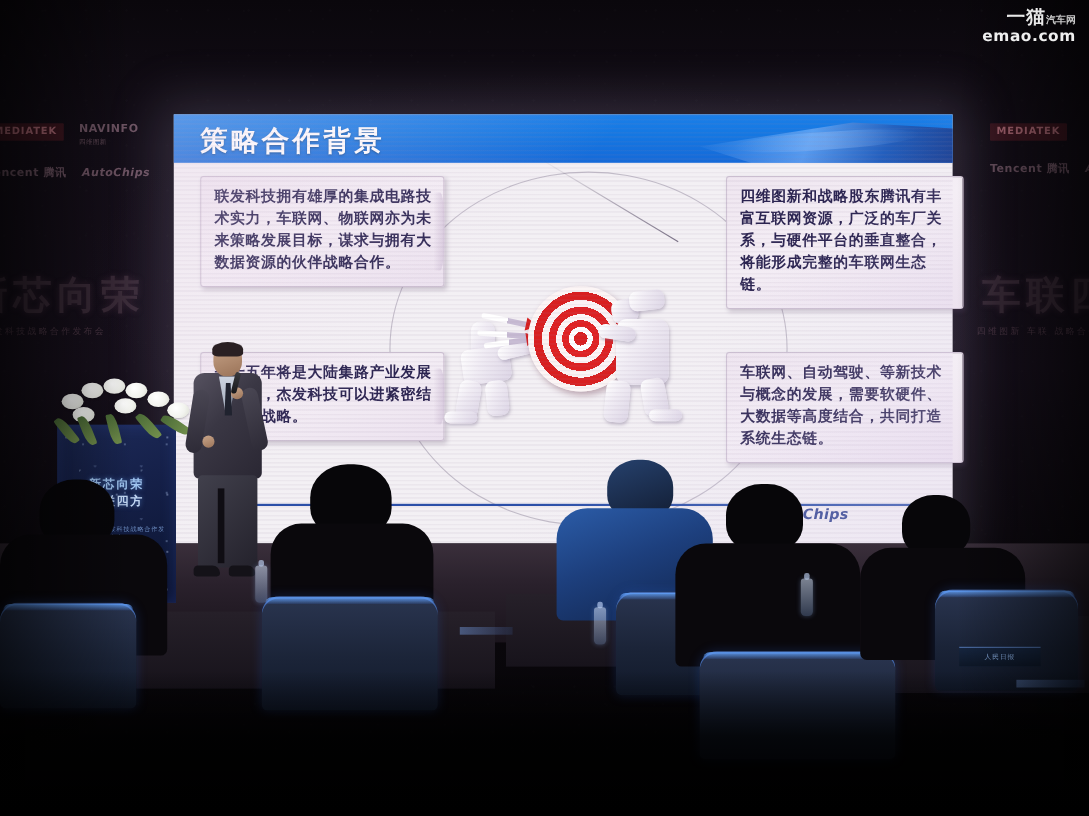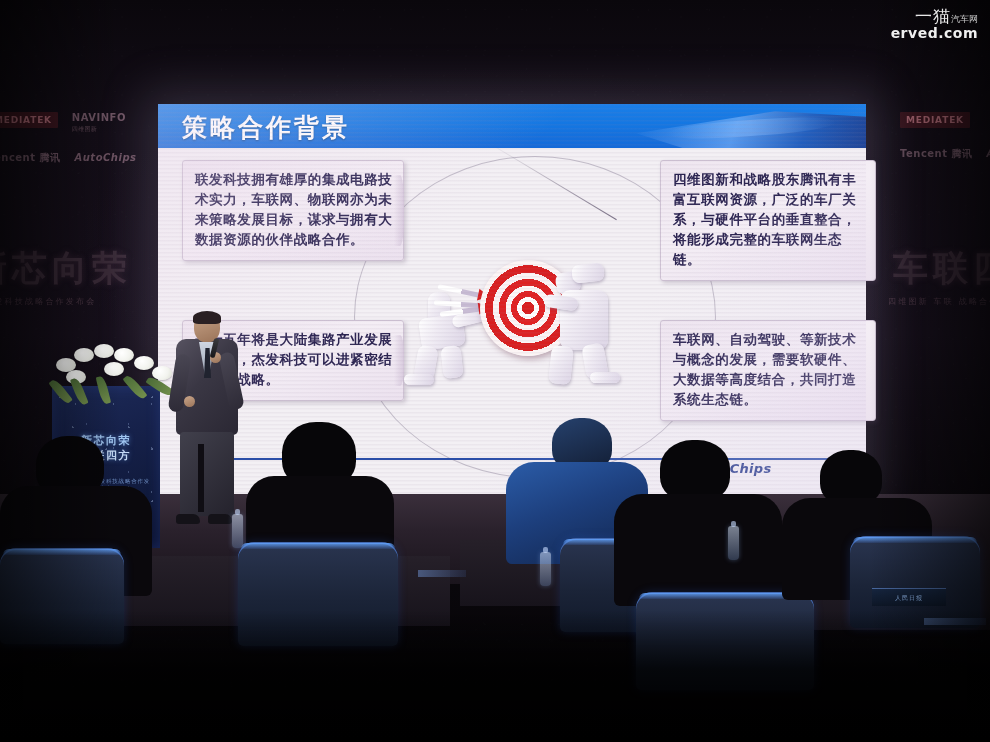--- a/index.html
+++ b/index.html
@@ -172,21 +172,21 @@
   .papers{position:absolute;height:7px;background:linear-gradient(90deg,rgba(120,160,230,.45),rgba(60,90,150,.2));}
   .darkveil{position:absolute;left:0;bottom:0;width:990px;height:132px;
       background:linear-gradient(180deg, rgba(0,0,0,0) 0%, rgba(0,0,0,.78) 45%, #000 100%);}
   .sideveil-l{position:absolute;left:0;top:0;width:120px;height:742px;
       background:linear-gradient(90deg, rgba(0,0,0,.62) 0%, rgba(0,0,0,0) 100%);pointer-events:none;}
   .sideveil-r{position:absolute;right:0;top:0;width:120px;height:742px;
       background:linear-gradient(270deg, rgba(0,0,0,.62) 0%, rgba(0,0,0,0) 100%);pointer-events:none;}
 
   
   #wm-top{position:absolute;right:12px;top:8px;text-align:right;}
-  #wm-top .l1{font-size:17px;font-weight:normal;color:#e8e8e8;letter-spacing:1px;line-height:1;}
+  #wm-top .l1{font-size:17px;font-weight:bold;color:#e8e8e8;letter-spacing:1px;line-height:1;}
   #wm-top .l1 .sm{font-size:9px;color:#c8c8c8;letter-spacing:0;}
   #wm-top .l2{font-size:14px;font-weight:bold;color:#efefef;letter-spacing:.5px;line-height:1.15;}
   #wm-bot{position:absolute;right:10px;bottom:6px;text-align:right;opacity:.55;}
   #wm-bot .l1{font-size:13px;font-weight:bold;color:#9a9070;letter-spacing:1px;line-height:1.1;}
   #wm-bot .l2{font-size:11px;font-weight:bold;color:#b9b7a4;letter-spacing:.2px;}
 </style>
 </head>
 <body>
 
 <div id="stage">
@@ -362,17 +362,17 @@
   <div class="papers" style="left:418px;top:570px;width:48px;"></div>
 
   <div class="darkveil"></div>
   <div class="sideveil-l"></div>
   <div class="sideveil-r"></div>
 
   <div id="wm-top">
     <div class="l1">
       <span>一猫</span><span class="sm">汽车网</span>
     </div>
-    <div class="l2">erved.com</div>
+    <div class="l2">emao.com</div>
   </div>
 
 
 </div>
 
 </body></html>

